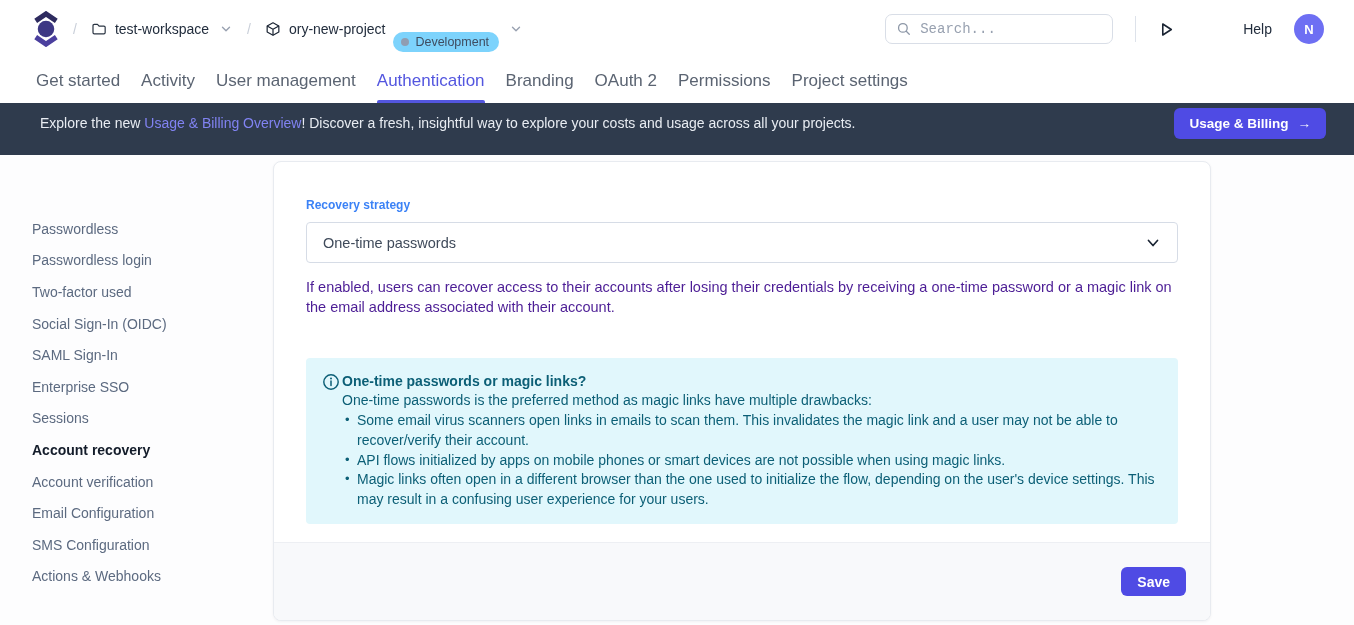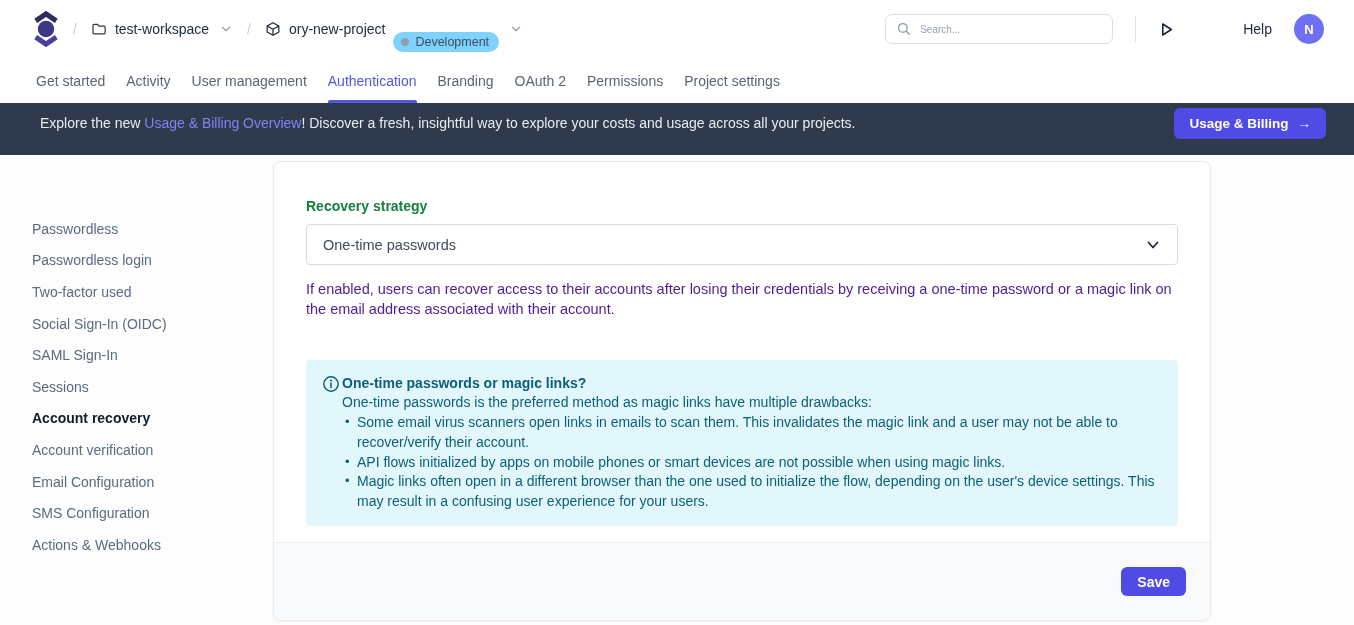--- a/index.html
+++ b/index.html
@@ -11,48 +11,48 @@
   .logo { width:26px; height:36px; display:block; }
   .crumb-sep { color:#c9cfd9; font-size:14px; margin:0 14px; }
   .crumb { display:flex; align-items:center; gap:8px; cursor:pointer; }
   .crumb-label { font-size:14px; font-weight:500; color:#222d3d; }
   .icon16 { width:16px; height:16px; display:block; }
   .chev { width:14px; height:14px; display:block; margin-left:2px; }
   .badge { display:inline-flex; align-items:center; gap:6px; background:#7dd3fc; color:#3f4c60; font-size:12.5px; padding:3px 10px 3px 8px; border-radius:11px;margin-top:25px; }
   .badge-dot { width:8px; height:8px; border-radius:50%; background:#909db1; }
   .header-right { margin-left:auto; display:flex; align-items:center; }
   .search-box { width:228px; height:30px; border:1px solid #d9dee7; border-radius:7px; display:flex; align-items:center; padding:0 10px; gap:8px; background:#fff; }
-  .search-box input { border:none; outline:none; flex:1; font-size:10px; font-family:Liberation Sans, sans-serif; color:#be185d; background:transparent; }
+  .search-box input { border:none; outline:none; flex:1; font-size:14px; font-family:Liberation Mono, monospace; color:#be185d; background:transparent; }
   .search-box input::placeholder { color:#98a1b0; }
   .vdiv { width:1px; height:26px; background:#dde2ea; margin:0 22px; }
   .play { width:17px; height:17px; display:block; margin-right:24px; cursor:pointer; }
   .help { font-size:14px; color:#222d3d; cursor:pointer; margin-right:22px;margin-left:44px; }
   .avatar { width:30px; height:30px; border-radius:50%; background:#6e6ff3; color:#fff; font-size:13px; font-weight:700; display:flex; align-items:center; justify-content:center; cursor:pointer; }
 
   
   .tabs { height:45px; display:flex; align-items:stretch; padding:0 36px; gap:21px; background:#fff; }
-  .tab { display:flex; align-items:center; font-size:14px; color:#5b6472; cursor:pointer; position:relative; }
+  .tab { display:flex; align-items:center; font-size:17px; color:#5b6472; cursor:pointer; position:relative; }
   .tab.active { color:#5356df; }
   .tab.active::after { content:""; position:absolute; left:0; right:0; bottom:0; height:3px; background:#5356df; border-radius:2px 2px 0 0; }
 
   
   .banner { height:52px; background:#2f3b4d; display:flex; align-items:center; padding:0 28px 12px 40px; }
   .banner-text { font-size:14px; font-weight:500; color:#e8ecf2; }
   .banner-link { color:#8183f2; cursor:pointer; }
   .banner-btn { margin-left:auto; background:#4f4be4; color:#fff; border:none; border-radius:6px; font-family:inherit; font-size:13.5px; font-weight:700; padding:8px 15px; display:flex; align-items:center; gap:9px; cursor:pointer; }
 
   
   .content { display:flex; height:470px; }
   .sidebar { width:273px; padding:58px 0 0 32px; flex-shrink:0; }
   .side-item { height:31.6px; display:flex; align-items:center; font-size:14px; color:#5c6a80; cursor:pointer; }
   .side-item.active { color:#131c2a; font-weight:600; }
 
   .card { width:938px; height:460px; margin-top:6px; background:#fff; border:1px solid #e8ebf0; border-radius:8px; box-shadow:0 1px 3px rgba(16,24,40,.05); display:flex; flex-direction:column; overflow:hidden; }
   .card-body { padding:36px 32px 0 32px; }
-  .section-title { font-size:14px; font-weight:700; color:#15803d; margin-bottom:10px; }
+  .section-title { font-size:12px; font-weight:700; color:#3b82f6; margin-bottom:10px; }
   .select { height:41px; border:1px solid #d6dce6; border-radius:4px; display:flex; align-items:center; justify-content:space-between; padding:16px 16px; cursor:pointer; background:#fff; }
   .select-value { font-size:14.5px; color:#3f4a5a; }
   .select .chevlg { width:16px; height:16px; }
   .description { margin-top:14px; font-size:14.5px; line-height:1.4; color:#4c1d95; }
 
   .info-box { margin-top:40px; background:#e1f7fc; border-radius:4px; padding:14px 16px; display:flex; gap:2px; color:#0c5f76; font-size:14px; line-height:1.41; }
   .info-icon { width:18px; height:18px; flex-shrink:0; margin-top:1px; }
   .info-title { font-weight:700; margin-bottom:0; }
   .info-box ul { list-style:none; margin:0; padding:0; }
   .info-box li { position:relative; padding-left:15px; }
@@ -133,20 +133,21 @@
 </div>
 
 <div class="content">
 
   <div class="sidebar">
     <div class="side-item">Passwordless</div>
     <div class="side-item">Passwordless login</div>
     <div class="side-item">Two-factor used</div>
     <div class="side-item">Social Sign-In (OIDC)</div>
     <div class="side-item">SAML Sign-In</div>
+    <div class="side-item">Enterprise SSO</div>
     <div class="side-item">Sessions</div>
     <div class="side-item active">Account recovery</div>
     <div class="side-item">Account verification</div>
     <div class="side-item">Email Configuration</div>
     <div class="side-item">SMS Configuration</div>
     <div class="side-item">Actions &amp; Webhooks</div>
   </div>
 
   <div class="card">
     <div class="card-body">

